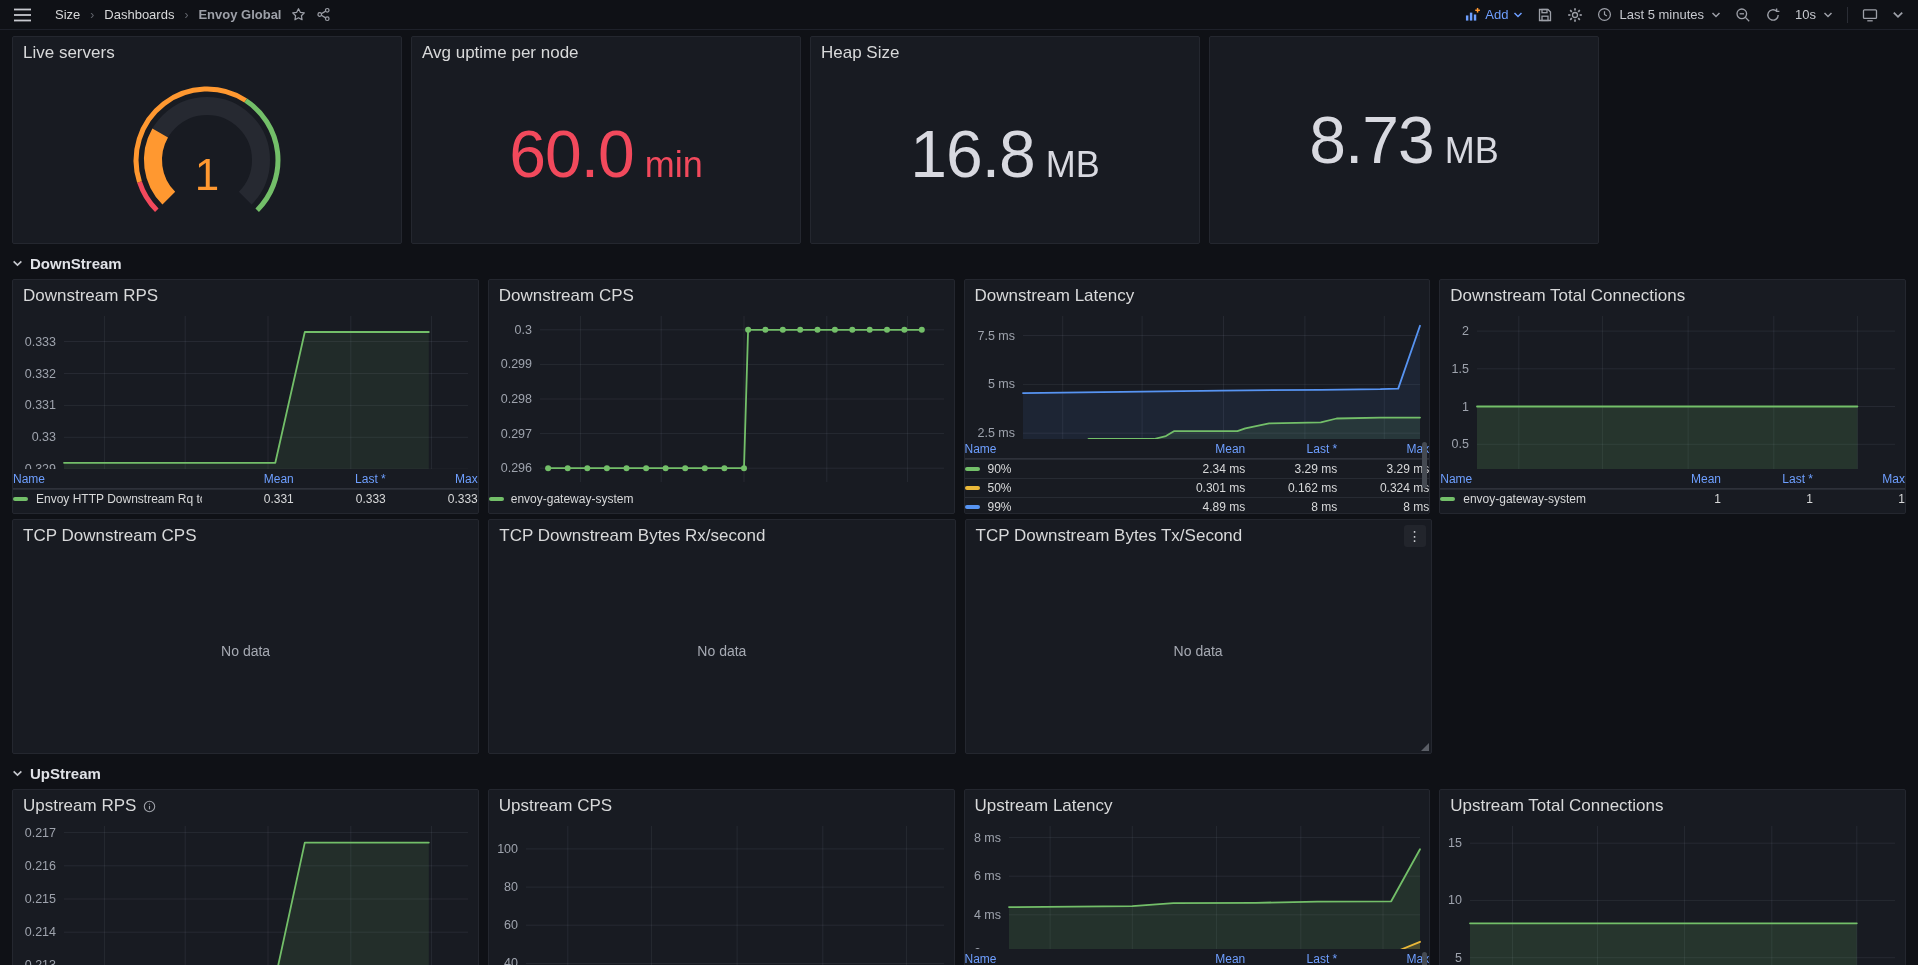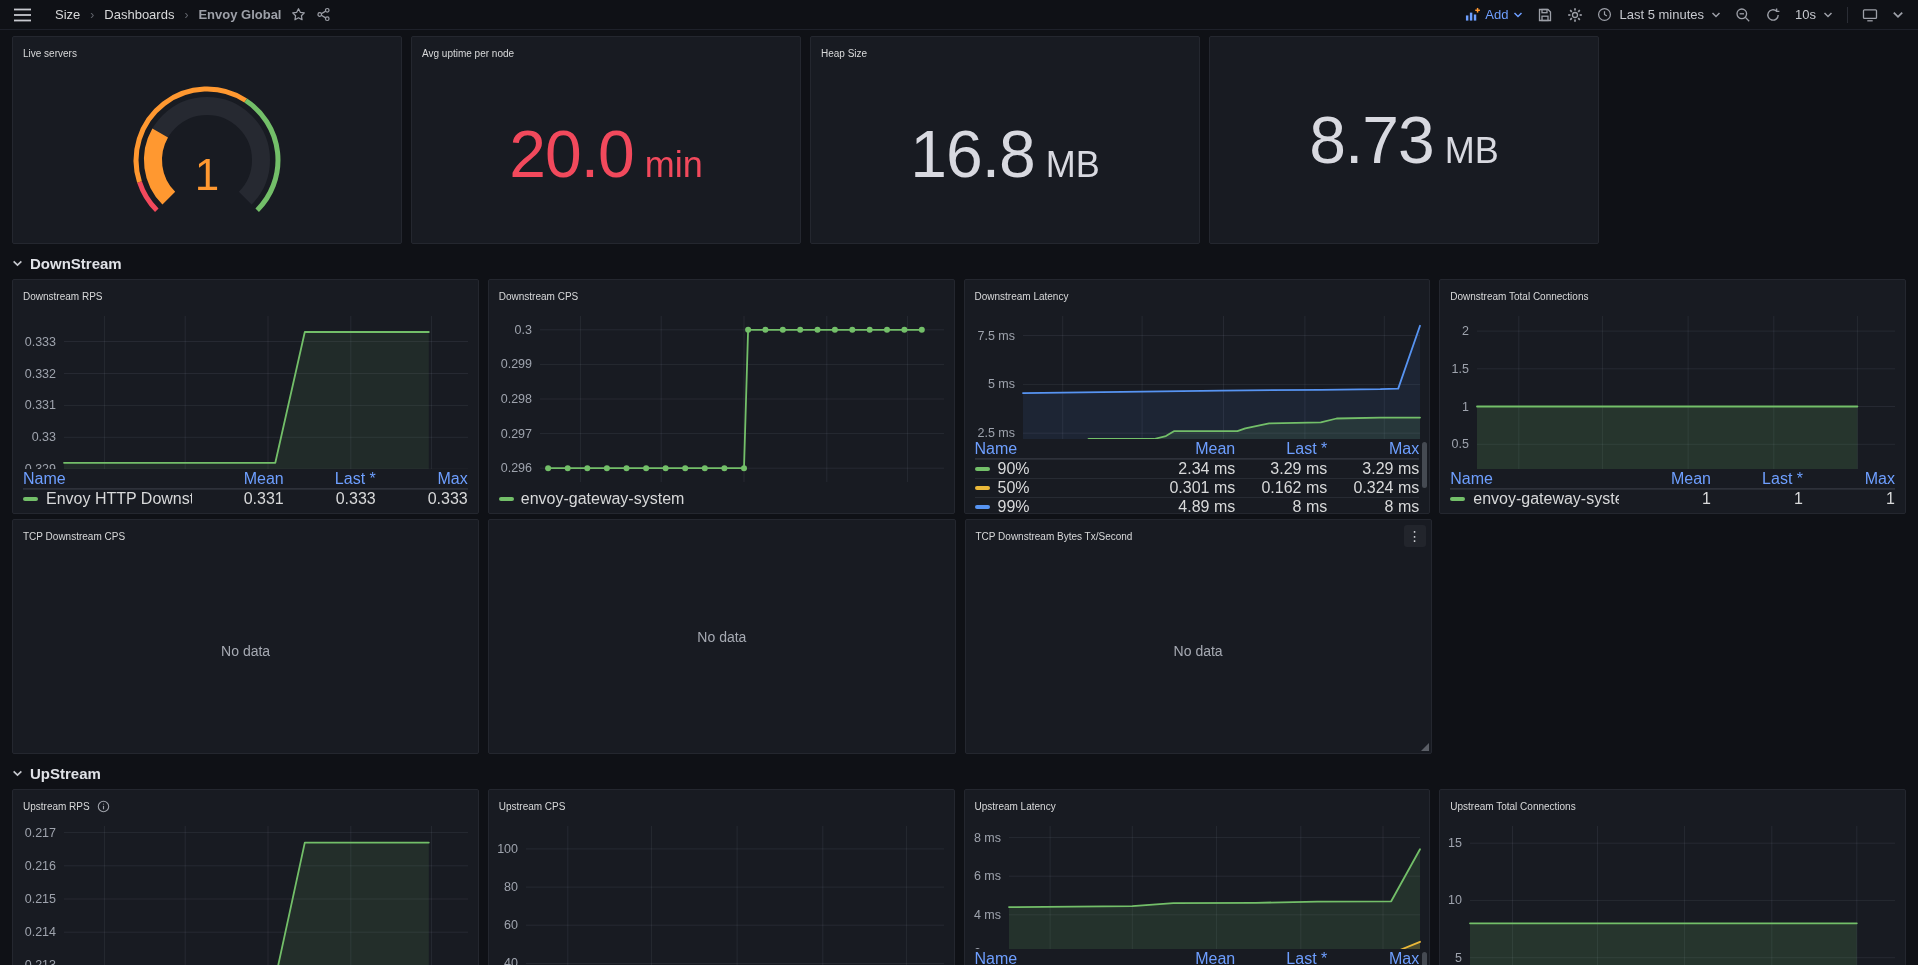--- a/index.html
+++ b/index.html
@@ -31,35 +31,35 @@
   .row.charts { height:235px; }
   .row + .row { margin-top:5px; }
   .row.charts .panel { flex:1; min-width:0; }
   .spacer { flex:1; }
   .section { display:flex; align-items:center; gap:7px; padding:11px 12px 7px;
              font-size:15px; font-weight:700; color:#e0e2e7; cursor:pointer; }
   .section svg { color:#c7c9cf; }
   
   .panel { background:#181b22; border:1px solid #24272f; border-radius:2px;
            display:flex; flex-direction:column; position:relative; }
-  .panel-title { flex:none; font-size:10px; font-weight:500; color:#d8d9da;
+  .panel-title { flex:none; font-size:17px; font-weight:500; color:#d8d9da;
                  padding:7px 10px 3px; height:28px; display:flex; align-items:center; gap:7px;
                  white-space:nowrap; cursor:pointer; }
   .panel-title .info { color:#9da0a8; display:flex; }
   .stat-body { flex:1; display:flex; align-items:baseline; justify-content:center; }
   .stat-center { flex:1; display:flex; align-items:center; justify-content:center; }
   .stat-num { font-size:66px; font-weight:500; line-height:1; letter-spacing:-1px; }
   .stat-unit { font-size:36px; font-weight:500; margin-left:11px; line-height:1; }
   .nodata { flex:1; display:flex; align-items:center; justify-content:center;
             color:#a6aab3; font-size:14px; }
   .chart { flex:1; min-height:0; overflow:hidden; }
   .chart svg text { font-family:"Liberation Sans","DejaVu Sans",sans-serif; font-size:12.5px; fill:#9ea3ad; }
   .grid { stroke:rgba(208,218,240,0.08); stroke-width:1; }
   
-  .legend { flex:none; padding:0 10px 5px; position:relative; font-size:16px; overflow:hidden; }
+  .legend { flex:none; padding:0 0 5px; position:relative; font-size:12px; overflow:hidden; }
   .lg-row { display:flex; align-items:center; height:19px; }
   .lg-row + .lg-row { border-top:1px solid rgba(204,212,235,0.09); }
   .lg-head { color:#6e9fff; font-weight:500; height:20px; border-bottom:1px solid rgba(204,212,235,0.12); }
   .lg-head .lg-val { color:#6e9fff; }
   .lg-name { flex:1; display:flex; align-items:center; gap:8px; white-space:nowrap; overflow:hidden; }
   .lg-val { width:92px; text-align:right; white-space:nowrap; }
   .swatch { width:15px; height:4px; border-radius:2px; display:inline-block; flex:none; }
   .lg-list { display:flex; align-items:center; gap:16px; min-height:24px; }
   .lg-item { display:flex; align-items:center; gap:7px; }
   .lg-scroll { position:absolute; right:2px; top:3px; width:5px; height:46px;
@@ -194,21 +194,21 @@
           <path d="M 56.8 120.2 A 54 54 0 1 1 133.2 120.2" stroke="#262931" stroke-width="18" fill="none"></path>
           <path d="M 56.8 120.2 A 54 54 0 0 1 48.2 55.0" stroke="#FF9830" stroke-width="18" fill="none"></path>
           <text x="95" y="112" text-anchor="middle" fill="#FF9830" font-size="44" font-weight="500" font-family="Liberation Sans, DejaVu Sans, sans-serif">1</text>
         </svg>
       </div>
   </div>
   <div class="panel">
     <div class="panel-title">Avg uptime per node</div>
     <div class="stat-center">
       <div class="stat-body" style="color: rgb(242, 73, 92);">
-        <span class="stat-num">20.0</span>
+        <span class="stat-num">60.0</span>
         <span class="stat-unit">min</span>
       </div>
     </div>
   </div>
   <div class="panel">
     <div class="panel-title">Heap Size</div>
     <div class="stat-center">
       <div class="stat-body" style="color: rgb(216, 217, 224);">
         <span class="stat-num">16.8</span>
         <span class="stat-unit">MB</span>
@@ -423,20 +423,21 @@
       </div>
   </div>
 </div>
 
 <div class="row charts">
   <div class="panel">
     <div class="panel-title">TCP Downstream CPS</div>
     <div class="nodata">No data</div>
   </div>
   <div class="panel">
+    <div class="panel-title">TCP Downstream Bytes Rx/second</div>
     <div class="nodata">No data</div>
   </div>
   <div class="panel">
     <div class="panel-title">TCP Downstream Bytes Tx/Second</div>
     <div class="nodata">No data</div>
     <div class="kebab">⋮</div>
     <div class="resize"></div>
   </div>
   <div class="spacer"></div>
 </div>

